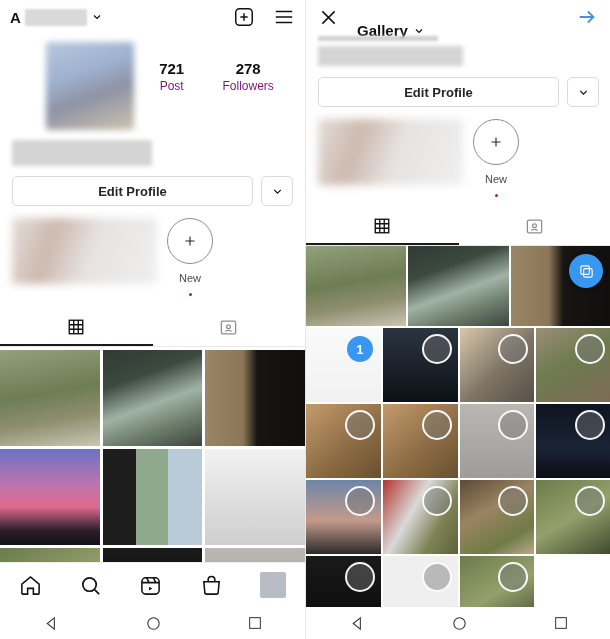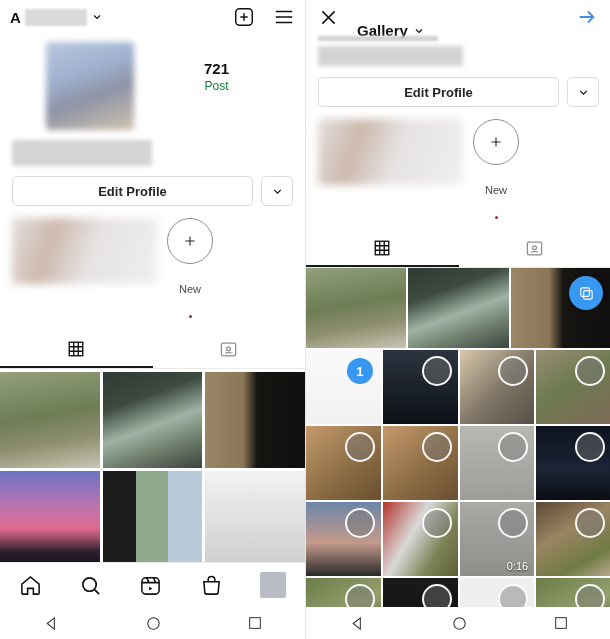--- a/index.html
+++ b/index.html
@@ -22,37 +22,37 @@
   .ig-user .redacted{width:62px;height:17px;background:#d9d9d9;filter:blur(1.2px);}
   .ig-top-actions{margin-left:auto;display:flex;align-items:center;gap:18px;}
 
   .ig-header{display:flex;padding:8px 12px 0 12px;gap:6px;margin-left:34px;}
   .ig-avatar{width:88px;height:88px;border-radius:2px;
     background:linear-gradient(160deg,#b9c6de 0%,#9fb2d0 35%,#8e93a6 60%,#cfc3ad 100%);
     filter:blur(3px);flex:none;}
   .ig-stats{flex:1;display:flex;align-items:flex-start;justify-content:space-around;padding-top:18px;}
   .ig-stat{text-align:center;line-height:1.25;}
   .ig-stat .num{font-size:15px;color:#111;font-weight:600;}
-  .ig-stat .lbl{font-size:12px;color:#15803d;}
+  .ig-stat .lbl{font-size:12px;color:#701a75;}
 
   .ig-bio{margin:10px 12px 0 12px;}
   .ig-bio .redacted{width:140px;height:26px;background:#d4d4d4;filter:blur(2px);}
 
   .ig-actions{display:flex;gap:8px;padding:10px 12px 0 12px;}
   .ig-btn{flex:1;height:28px;border:1px solid #dbdbdb;border-radius:5px;display:flex;
     align-items:center;justify-content:center;font-size:13px;color:#262626;font-weight:600;
     background:#fff;cursor:pointer;}
   .ig-btn-caret{width:30px;height:28px;border:1px solid #dbdbdb;border-radius:5px;
     display:flex;align-items:center;justify-content:center;background:#fff;cursor:pointer;}
 
   .ig-highlights{display:flex;align-items:flex-start;gap:10px;padding:12px 12px 0 12px;}
   .hl-blur{width:145px;height:66px;
     background:linear-gradient(110deg,#e3dedb 0%,#cdb9ae 28%,#e6e3e2 55%,#efefef 100%);
     filter:blur(4px);border-radius:2px;}
-  .hl-new{display:flex;flex-direction:column;align-items:center;gap:19px;cursor:pointer;}
+  .hl-new{display:flex;flex-direction:column;align-items:center;gap:8px;cursor:pointer;}
   .hl-circle{width:44px;height:44px;border-radius:50%;border:1px solid #8e8e8e;
     display:flex;align-items:center;justify-content:center;color:#262626;}
   .hl-label{font-size:11px;color:#4a4a4a;position:relative;}
   .hl-dot{width:3px;height:3px;border-radius:50%;background:#a3273d;margin:1px auto 0 auto;}
 
   .ig-tabs{display:flex;margin-top:14px;border-bottom:1px solid #e9e9e9;}
   .ig-tab{flex:1;height:34px;display:flex;align-items:center;justify-content:center;cursor:pointer;}
   .ig-tab.active{border-bottom:2px solid #1a1a1a;}
 
   .ig-grid{display:grid;grid-template-columns:repeat(3,1fr);gap:3px;padding:3px 0 0 0;}
@@ -147,20 +147,24 @@
     </div>
   </div>
 
   <div class="ig-header">
     <div class="ig-avatar"></div>
     <div class="ig-stats">
       <div class="ig-stat">
         <div class="num">721</div>
         <div class="lbl">Post</div>
       </div>
+      <div class="ig-stat">
+        <div class="num">278</div>
+        <div class="lbl">Followers</div>
+      </div>
     </div>
   </div>
 
   <div class="ig-bio">
     <div class="redacted"></div>
   </div>
 
   <div class="ig-actions">
     <div class="ig-btn">Edit Profile</div>
     <div class="ig-btn-caret">
@@ -377,24 +381,20 @@
     <div class="gp-cell ph-night">
         <div class="sel-circle"></div>
       </div>
 
     <div class="gp-cell ph-dusk">
         <div class="sel-circle"></div>
       </div>
     <div class="gp-cell ph-road">
         <div class="sel-circle"></div>
       </div>
-    <div class="gp-cell ph-asphalt">
-      <div class="sel-circle"></div>
-      <div class="vid-time">0:16</div>
-    </div>
     <div class="gp-cell ph-patio">
         <div class="sel-circle"></div>
       </div>
 
     <div class="gp-cell ph-leafy">
         <div class="sel-circle"></div>
       </div>
     <div class="gp-cell ph-blackbar">
         <div class="sel-circle"></div>
       </div>

